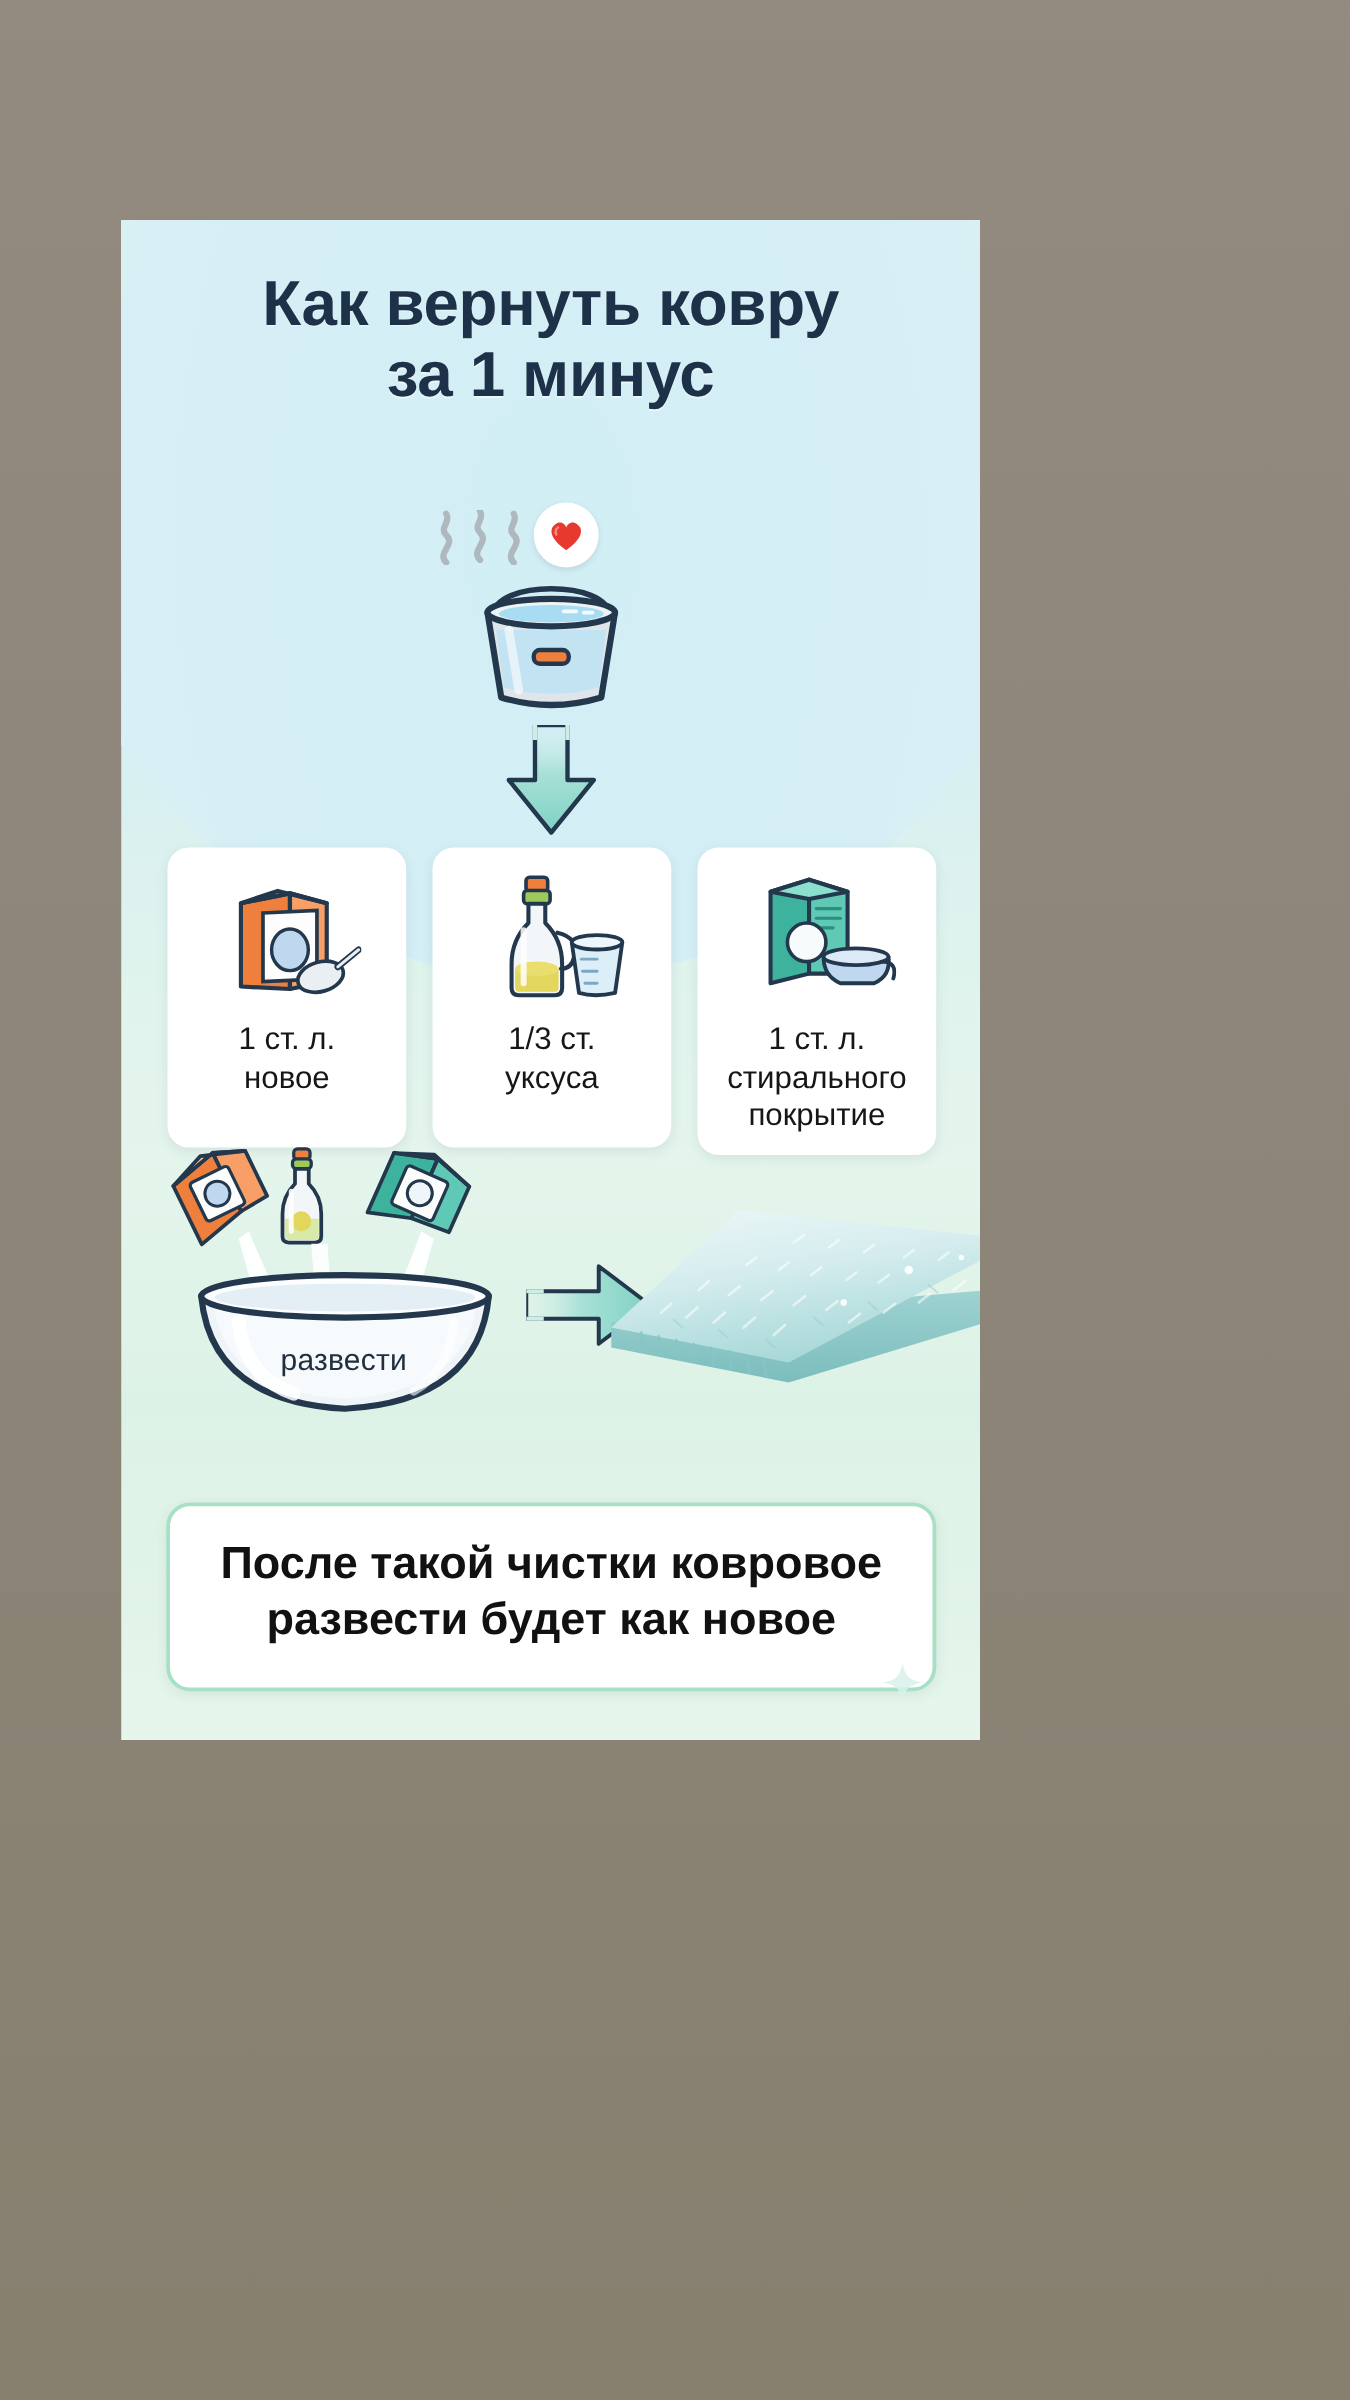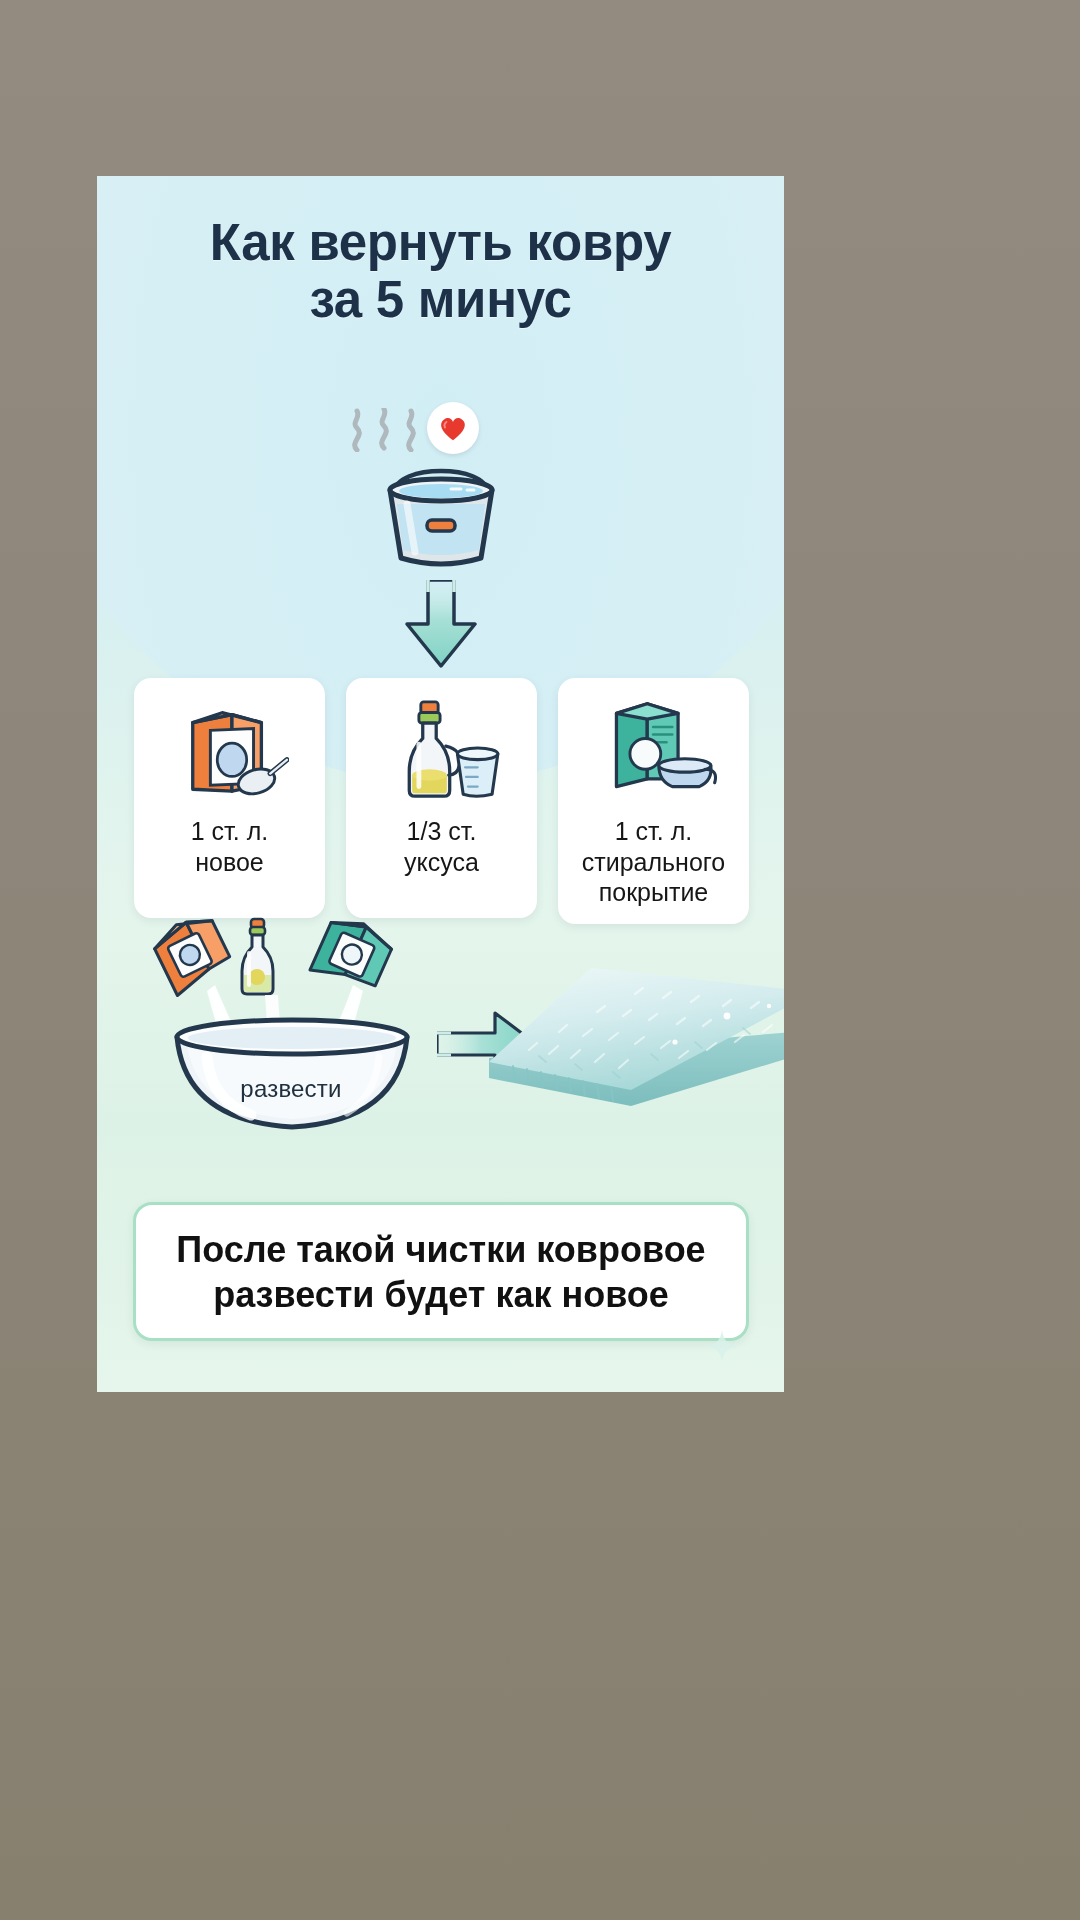--- a/index.html
+++ b/index.html
@@ -149,21 +149,21 @@
   .card-label {
     margin-top: 10px;
     text-align: center;
     color: #161616;
     font-size: 25px;
     font-weight: 400;
     line-height: 1.22;
   }
 
   
-  #mix-scene { position: absolute; left: 0; top: 735px; width: 687px; height: 230px; margin-left: 16px; }
+  #mix-scene { position: absolute; left: 0; top: 735px; width: 687px; height: 230px; }
 
   #bowl-wrap { position: absolute; left: 28px; top: 4px; width: 300px; height: 226px; }
   #bowl-label {
     position: absolute;
     left: 0; right: 0;
     top: 160px;
     text-align: center;
     color: #20303f;
     font-size: 24px;
     font-weight: 400;
@@ -183,21 +183,21 @@
 
   
   #banner {
     position: absolute;
     left: 36px;
     top: 1026px;
     width: 616px;
     background: #ffffff;
     border: 3px solid #a7e0c4;
     border-radius: 19px;
-    padding: 22px 18px 20px;
+    padding: 22px 18px 32px;
     text-align: center;
     box-shadow: 0 3px 10px rgba(40,70,80,.08);
   }
   #banner .b {
     display: block;
     color: #111111;
     font-weight: bold;
     font-size: 36px;
     line-height: 1.26;
     white-space: nowrap;
@@ -211,21 +211,21 @@
 
 <div id="backdrop"></div>
 
 <div id="poster">
 
   <div id="top-arc2"></div>
   <div id="top-arc"></div>
 
   <div id="title">
     <span class="l">Как вернуть ковру</span>
-    <span class="l">за 5 минус</span>
+    <span class="l">за 1 минус</span>
   </div>
 
   <div id="hero">
 
     <svg id="steam" viewBox="0 0 78 44">
       <g fill="none" stroke="#aeb8bd" stroke-width="5" stroke-linecap="round">
         <path d="M12 42 C 4 34, 20 28, 12 20 C 6 14, 16 10, 12 3"></path>
         <path d="M39 40 C 31 32, 47 26, 39 18 C 33 12, 43 8, 39 1"></path>
         <path d="M66 42 C 58 34, 74 28, 66 20 C 60 14, 70 10, 66 3"></path>
       </g>

